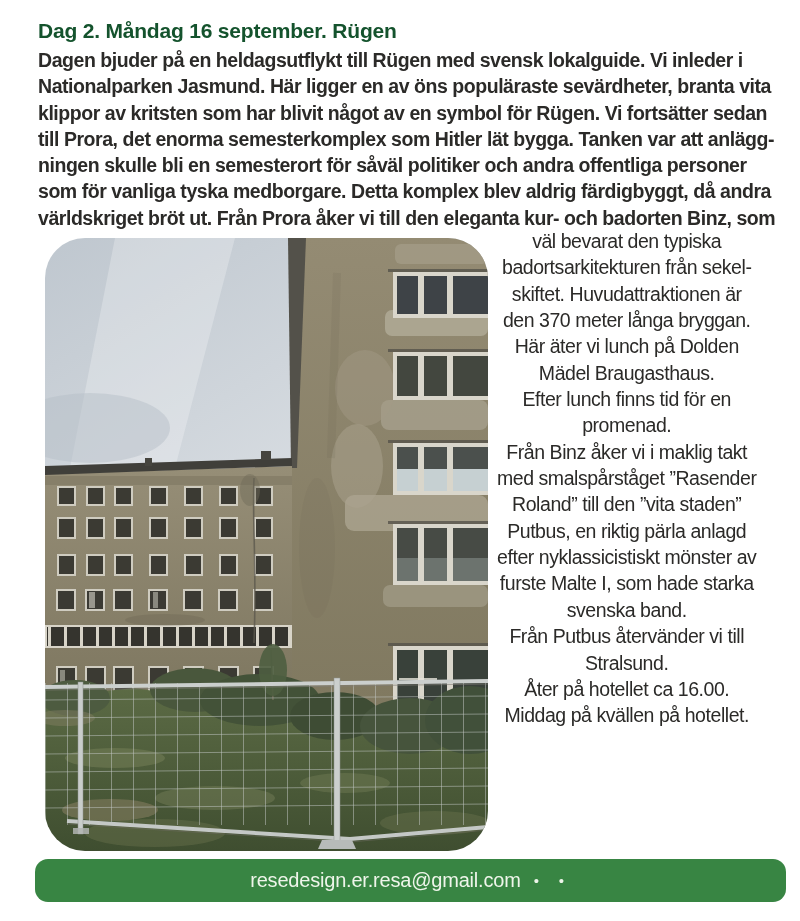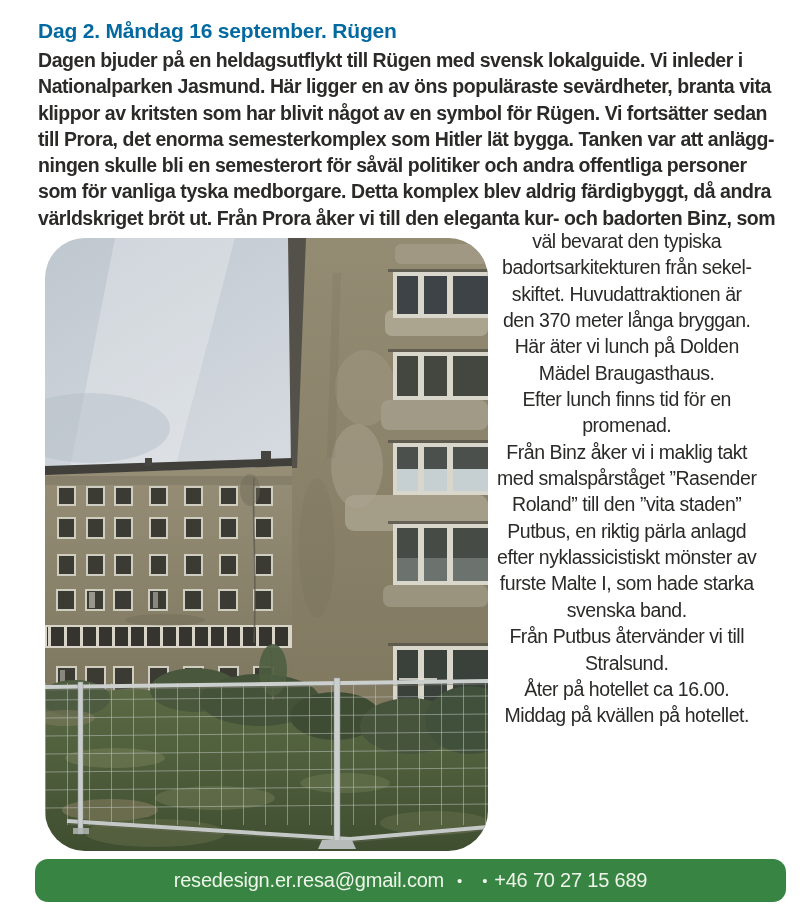--- a/index.html
+++ b/index.html
@@ -2,21 +2,21 @@
 <html><head>
 <meta charset="utf-8">
 <style>
   html,body{margin:0;padding:0;background:#ffffff;}
   .page{
     position:relative;width:800px;height:921px;background:#ffffff;
     font-family:"Liberation Sans",sans-serif;color:#2b2a28;overflow:hidden;
   }
   .doc-title{
     position:absolute;left:38px;top:19px;font-size:21px;font-weight:bold;
-    letter-spacing:-0.2px;color:#0369a1;white-space:pre;
+    letter-spacing:-0.2px;color:#14532d;white-space:pre;
   }
   .intro{
     position:absolute;left:38px;top:47px;font-size:19.5px;line-height:26.3px;
     letter-spacing:-0.45px;white-space:pre;font-weight:bold;
   }
   .side-column{
     position:absolute;left:497px;top:228px;font-size:19.5px;line-height:26.35px;
     letter-spacing:-0.45px;white-space:pre;text-align:center;
   }
   .photo{
@@ -243,16 +243,15 @@
       <rect x="28" y="590" width="16" height="6" fill="#b0b4b2" opacity="0.85"></rect>
       <rect x="289" y="440" width="6" height="166" fill="#cbcfcd" stroke="#8f938f" stroke-width="0.5"></rect>
       <polygon points="277,602 307,602 311,611 273,611" fill="#b7bbb9"></polygon>
     </svg>
   </div>
 
   <div class="contact-bar">
     <span>resedesign.er.resa@gmail.com</span>
     <span class="sep1">•</span>
     <span class="sep2">•</span>
-    <span>+46 70 27 15 689</span>
   </div>
 
 </div>
 
 </body></html>

